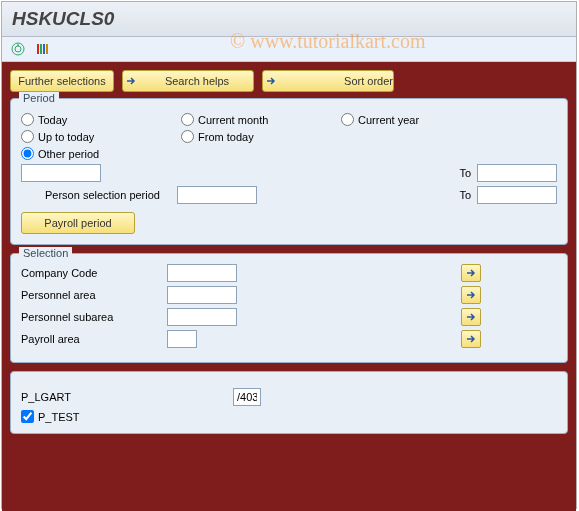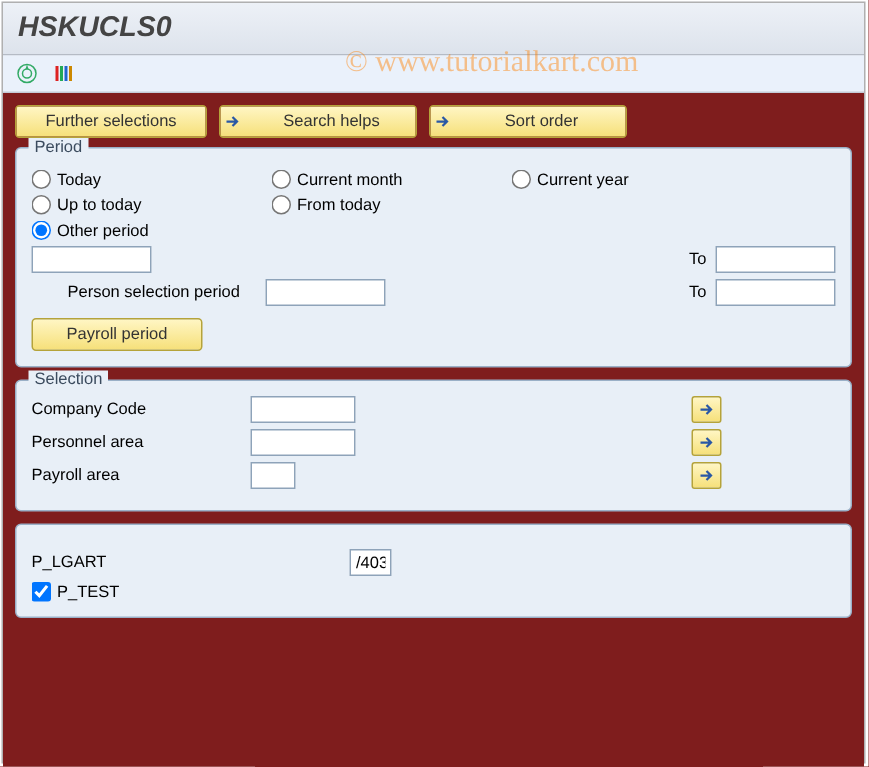--- a/index.html
+++ b/index.html
@@ -58,21 +58,21 @@
   .sap-btn .arrow-icon {
     width: 16px; height: 14px;
     display:flex; align-items:center; justify-content:center;
     margin-right: 2px;
   }
   .btn-row {
     display: flex;
     gap: 8px;
     margin-bottom: 6px;
   }
-  .btn-long { width: 128px; }
+  .btn-long { width: 104px; }
   .btn-mid { width: 132px; padding:0; }
   .groupbox {
     border: 1px solid #9ab0c7;
     border-radius: 4px;
     background: #e8eff7;
     margin-bottom: 8px;
     position: relative;
     padding: 10px 10px 10px 10px;
   }
   .groupbox .legend {
@@ -170,21 +170,21 @@
             </svg>
         </span>
         <span style="flex:1; text-align:center;">Search helps</span>
       </button>
       <button class="sap-btn btn-mid">
         <span class="arrow-icon">
           <svg width="10" height="10" viewBox="0 0 10 10">
               <path d="M1 5 H7 M5 2 L8 5 L5 8" stroke="#2a58a5" stroke-width="1.5" fill="none"></path>
             </svg>
         </span>
-        <span style="flex:1; text-align:center;">Sort order</span>
+        <span style="flex:1; text-align:right;">Sort order</span>
       </button>
     </div>
 
     <div class="groupbox">
       <div class="legend">Period</div>
       <div class="radio-row">
         <label class="radio-item">
             <input type="radio" name="per" style="">
             <span>Today</span>
           </label>
@@ -247,20 +247,31 @@
         <input class="txt" style="width: 70px;" value="">
         <span style="flex:1"></span>
         <span class="small-yellow-btn">
           <svg width="10" height="10" viewBox="0 0 10 10">
               <path d="M1 5 H7 M5 2 L8 5 L5 8" stroke="#2a58a5" stroke-width="1.5" fill="none"></path>
             </svg>
         </span>
         <span style="width:70px"></span>
       </div>
       <div class="form-row">
+        <span class="lbl2">Personnel subarea</span>
+        <input class="txt" style="width: 70px;" value="">
+        <span style="flex:1"></span>
+        <span class="small-yellow-btn">
+          <svg width="10" height="10" viewBox="0 0 10 10">
+              <path d="M1 5 H7 M5 2 L8 5 L5 8" stroke="#2a58a5" stroke-width="1.5" fill="none"></path>
+            </svg>
+        </span>
+        <span style="width:70px"></span>
+      </div>
+      <div class="form-row">
         <span class="lbl2">Payroll area</span>
         <input class="txt" style="width: 30px;" value="">
         <span style="flex:1"></span>
         <span class="small-yellow-btn">
           <svg width="10" height="10" viewBox="0 0 10 10">
               <path d="M1 5 H7 M5 2 L8 5 L5 8" stroke="#2a58a5" stroke-width="1.5" fill="none"></path>
             </svg>
         </span>
         <span style="width:70px"></span>
       </div>

